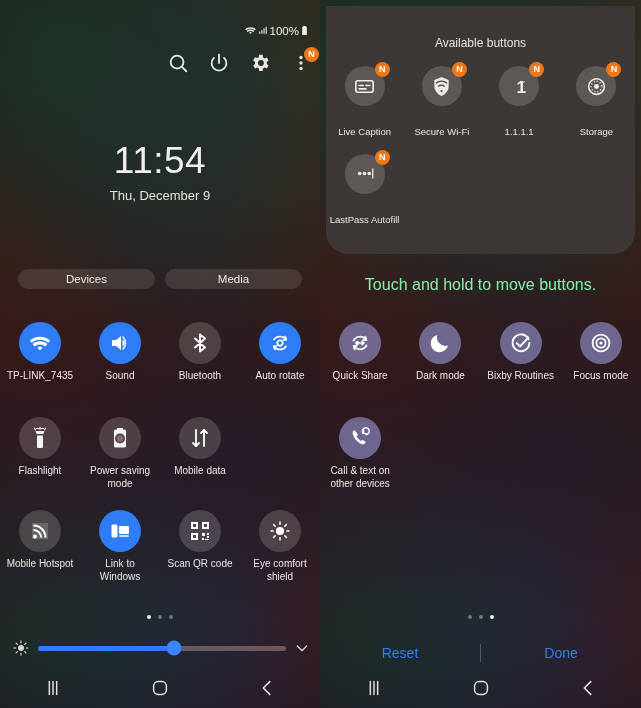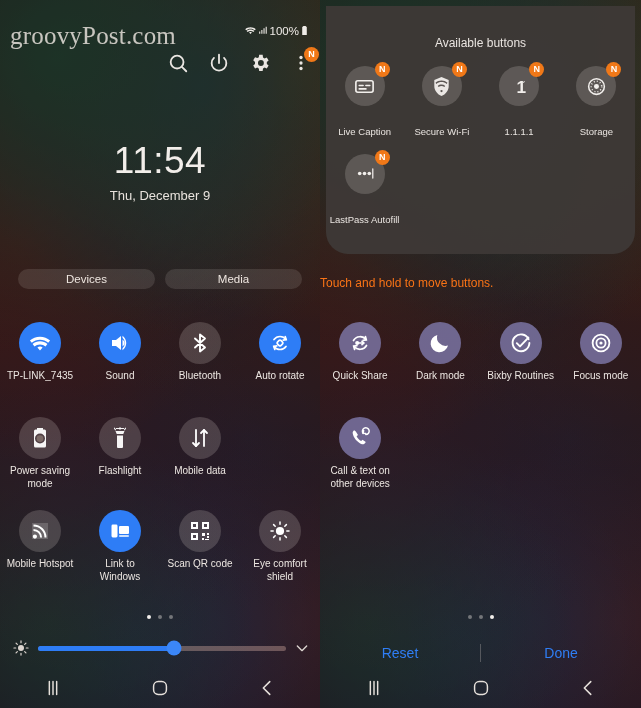--- a/index.html
+++ b/index.html
@@ -162,21 +162,21 @@
     display: flex; align-items: center; justify-content: center; position: relative;
   }
   .avail-tile svg { width: 23px; height: 23px; color: #f2efec; display:block; }
   .avail-tile .badge-n { top: -4px; right: -5px; }
   .avail-label {
     margin-top: 20px; font-size: 9.5px; color: #eae5e1;
     text-align: center; line-height: 1.25; max-width: 74px;
   }
   .hint-text {
     position: absolute; left: 0; right: 0; top: 276px;
-    text-align: left; color: #f97316; font-size: 12px;
+    text-align: center; color: #86efac; font-size: 16px;
   }
 
   .tile.mode { background: rgba(126,120,168,0.82); }
 
   
   .action-row {
     position: absolute; left: 0; right: 0; bottom: 46px;
     display: flex; align-items: center;
   }
   .action-row .act {
@@ -187,21 +187,20 @@
 </style>
 </head>
 <body>
 
 <div class="stage">
 
   <div class="phone left">
     <div class="wall"></div>
     <div class="layer">
 
-      <div class="watermark">groovyPost.com</div>
 
       <div class="statusbar">
         <span>
           <svg viewBox="0 0 24 24" width="13" height="13" fill="currentColor">
               <path d="M12 18.5l2.5-3c-1.4-1.1-3.6-1.1-5 0l2.5 3zM12 13c2 0 3.9.7 5.3 1.9l1.8-2.2C17.2 11 14.7 10 12 10s-5.2 1-7.1 2.7l1.8 2.2C8.1 13.7 10 13 12 13zM12 6C8.3 6 4.9 7.3 2.3 9.5l1.8 2.2C6.2 9.9 9 8.8 12 8.8s5.8 1.1 7.9 2.9l1.8-2.2C19.1 7.3 15.7 6 12 6z"></path>
             </svg>
         </span>
         <span>
           <svg viewBox="0 0 24 24" width="13" height="13" fill="currentColor">
               <path d="M4 18h2v-4H4v4zm4 0h2v-7H8v7zm4 0h2V8h-2v10zm4 0h2V5h-2v13z"></path>
@@ -292,34 +291,34 @@
             <div class="tile-label">Auto rotate</div>
           </div>
         </div>
       </div>
 
       <div class="grid g2">
         <div class="row4">
           <div class="cell">
             <div class="tile off">
               <svg viewBox="0 0 24 24" fill="currentColor">
+                  <path d="M8 2v1h8V2H8zm-.5 3l1.2 3h6.6l1.2-3H7.5zM9 9.5V21a1 1 0 0 0 1 1h4a1 1 0 0 0 1-1V9.5H9z" opacity="0.95"></path>
+                  <path d="M6.5 2.2l.9 1.6M17.5 2.2l-.9 1.6M12 1.5v1.8" stroke="currentColor" stroke-width="1.1" stroke-linecap="round"></path>
+                </svg>
+            </div>
+            <div class="tile-label">Flashlight</div>
+          </div>
+          <div class="cell">
+            <div class="tile off">
+              <svg viewBox="0 0 24 24" fill="currentColor">
                   <path d="M9 2v1.5H7.5A1.5 1.5 0 0 0 6 5v15a1.5 1.5 0 0 0 1.5 1.5h9A1.5 1.5 0 0 0 18 20V5a1.5 1.5 0 0 0-1.5-1.5H15V2H9zm3 5.5a5 5 0 1 1 0 10 5 5 0 0 1 0-10z" opacity="0.95"></path>
                   <path d="M12 9.2a3.4 3.4 0 1 0 0 6.8 3.4 3.4 0 0 0 0-6.8z" fill="#7b6a66"></path>
                 </svg>
             </div>
             <div class="tile-label">Power saving mode</div>
-          </div>
-          <div class="cell">
-            <div class="tile off">
-              <svg viewBox="0 0 24 24" fill="currentColor">
-                  <path d="M8 2v1h8V2H8zm-.5 3l1.2 3h6.6l1.2-3H7.5zM9 9.5V21a1 1 0 0 0 1 1h4a1 1 0 0 0 1-1V9.5H9z" opacity="0.95"></path>
-                  <path d="M6.5 2.2l.9 1.6M17.5 2.2l-.9 1.6M12 1.5v1.8" stroke="currentColor" stroke-width="1.1" stroke-linecap="round"></path>
-                </svg>
-            </div>
-            <div class="tile-label">Flashlight</div>
           </div>
           <div class="cell">
             <div class="tile off">
               <svg viewBox="0 0 24 24" fill="none" stroke="currentColor" stroke-width="1.8" stroke-linecap="round" stroke-linejoin="round">
                   <path d="M8 4v16"></path>
                   <path d="M5 17l3 3 3-3"></path>
                   <path d="M16 20V4"></path>
                   <path d="M13 7l3-3 3 3"></path>
                 </svg>
             </div>

